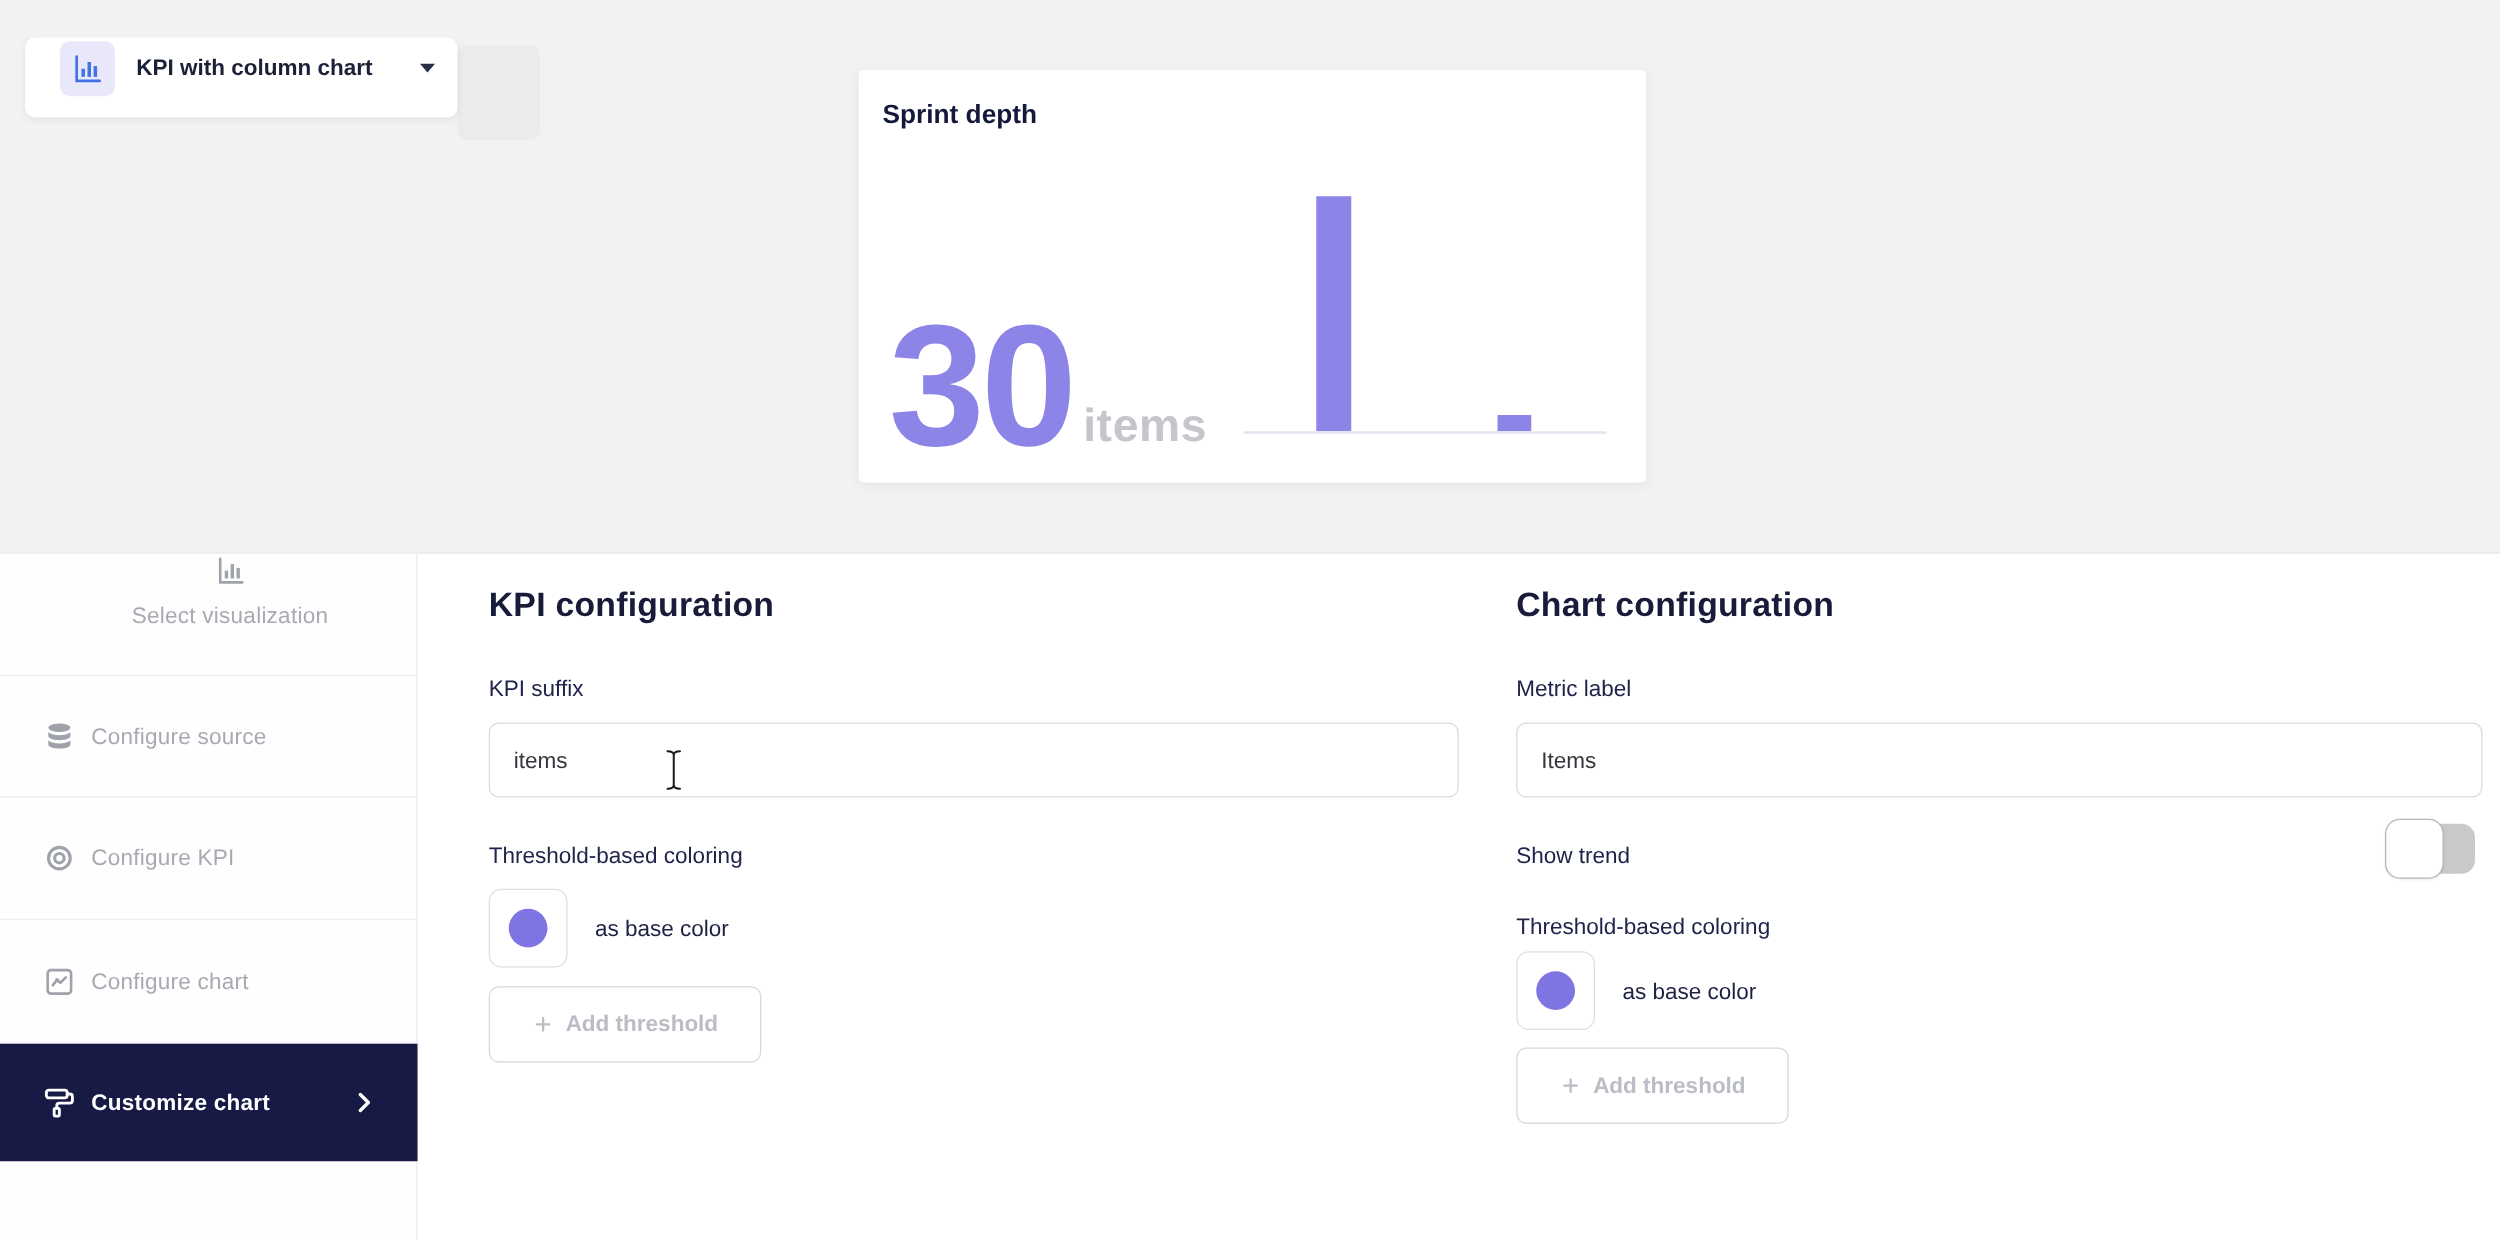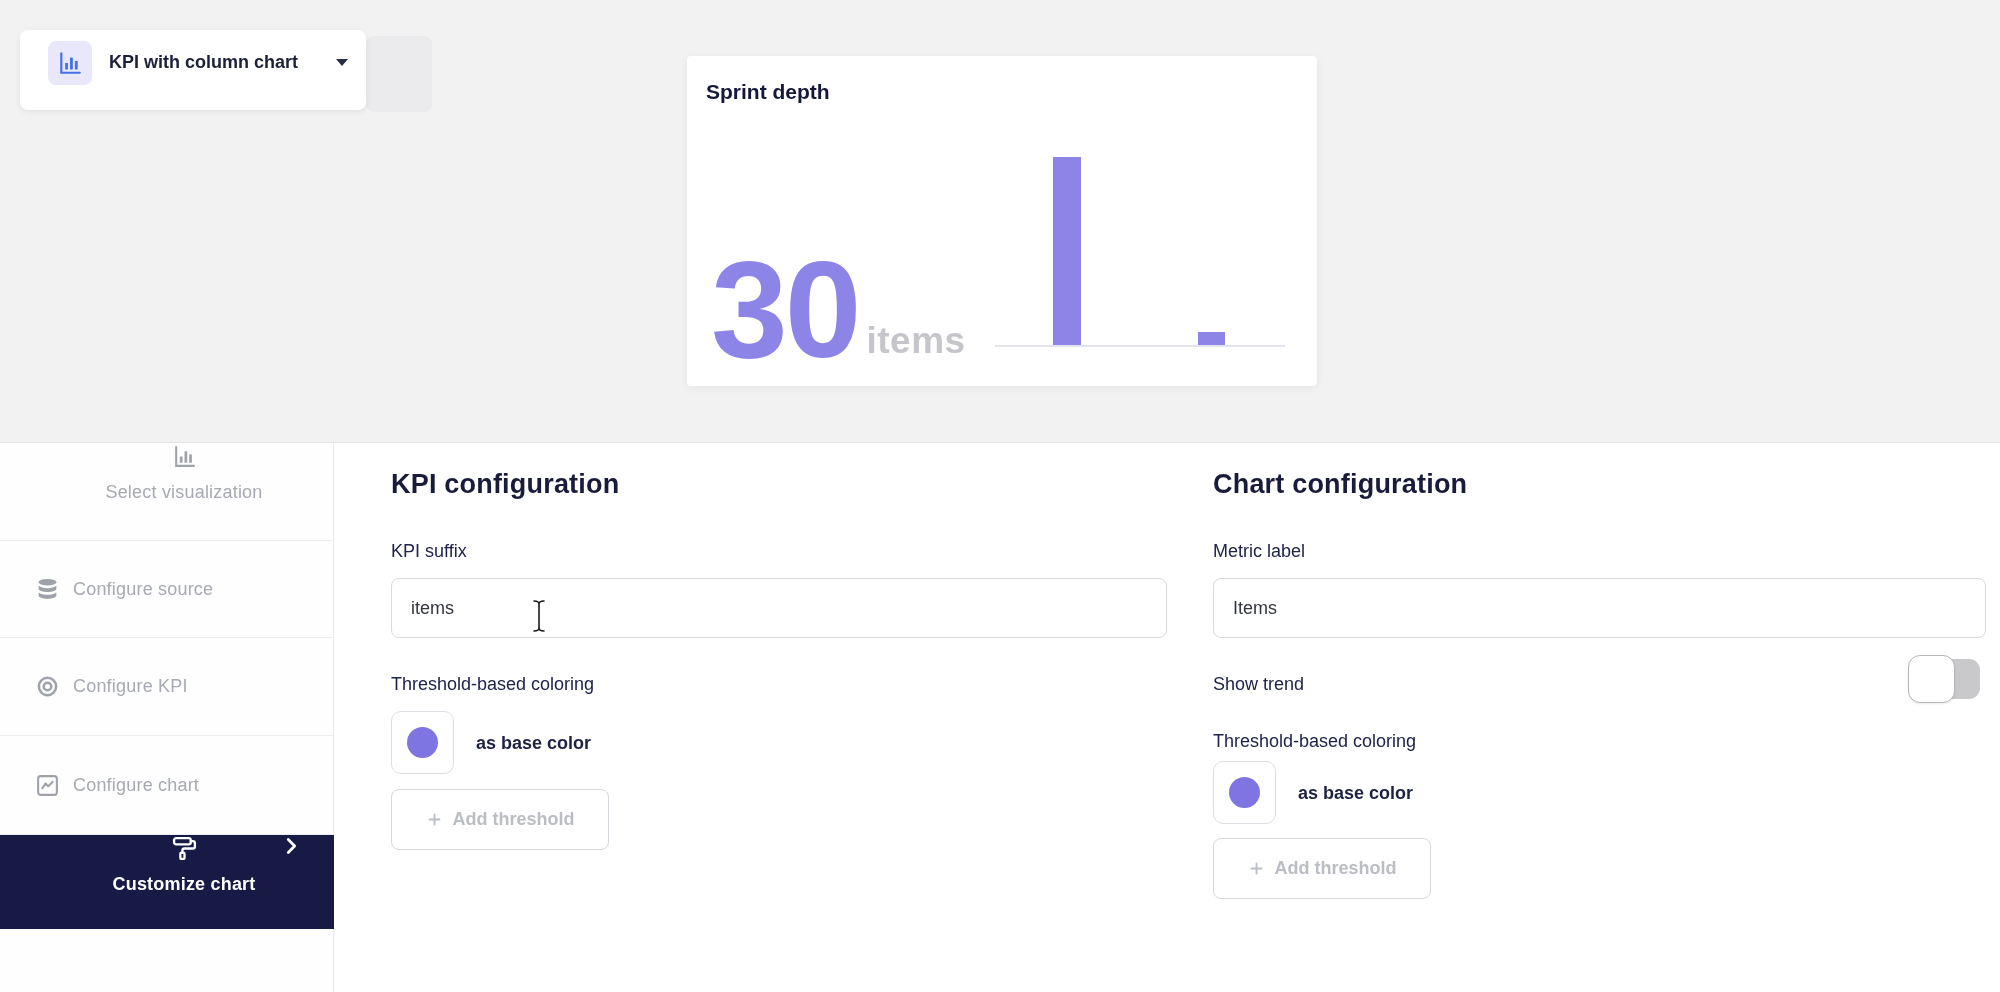--- a/index.html
+++ b/index.html
@@ -15,21 +15,21 @@
   .top-area {
     position:absolute; left:0; top:0; width:2000px; height:443px;
     background:#f2f2f3;
     border-bottom:1px solid #e4e4e7;
   }
   .ghost-tab {
     position:absolute; left:366px; top:36px; width:66px; height:76px;
     background:#ebebed; border-radius:8px;
   }
   .widget-picker {
-    position:absolute; left:20px; top:30px; width:346px; height:80px;
+    position:absolute; left:20px; top:30px; width:346px; height:64px;
     background:#ffffff; border-radius:8px;
     box-shadow:0 2px 6px rgba(20,20,40,.07);
     display:flex; align-items:center;
     padding:0 18px 15px 28px; z-index:2; cursor:pointer;
   }
   .picker-iconbox {
     width:44px; height:44px; border-radius:8px; background:#e9e8fb;
     display:flex; align-items:center; justify-content:center;
     color:#4472e4; flex:0 0 auto;
   }
@@ -64,21 +64,21 @@
     position:absolute; left:0; width:334px;
     display:flex; align-items:center; gap:13px;
     padding-left:34px; cursor:pointer;
     border-bottom:1px solid #ededf0;
     color:#9fa2aa;
   }
   .side-item.i0 { top:0;   height:98px;flex-direction:column; }
   .side-item.i1 { top:98px; height:97px; }
   .side-item.i2 { top:195px; height:98px; }
   .side-item.i3 { top:293px; height:99px; }
-  .side-item.active { top:392px; height:94px; background:#171a44; border-bottom:none; color:#ffffff;flex-direction:column; }
+  .side-item.active { top:392px; height:94px; background:#171a44; border-bottom:none; color:#ffffff; }
   .side-icon { width:26px; height:26px; display:flex; align-items:center; justify-content:center; flex:0 0 auto; }
   .side-label { font-size:18px; color:#a7aab2; letter-spacing:.2px; }
   .side-item.active .side-label { color:#ffffff; font-weight:700; }
   .side-chevron { position:absolute; right:32px; width:22px; height:22px; }
 
   .col { position:absolute; top:0; height:549px;margin-left:27px; }
   .kpi-col   { left:364px;  width:776px; }
   .chart-col { left:1186px; width:773px; }
 
   .col-heading { position:absolute; left:0; top:26px; font-size:27px; font-weight:700; color:#181c3a; letter-spacing:.2px; }
@@ -96,21 +96,21 @@
 
   .swatch-btn {
     position:absolute; left:0; width:63px; height:63px;
     background:#fff; border:1px solid #dcdee4; border-radius:10px;
     display:flex; align-items:center; justify-content:center; cursor:pointer;
   }
   .swatch-kpi   { top:268px; }
   .swatch-chart { top:318px; }
   .swatch-dot { width:31px; height:31px; border-radius:50%; background:#7f75e2; }
 
-  .base-color-text { position:absolute; font-size:18px; font-weight:700; color:#1d2142; }
+  .base-color-text { position:absolute; font-size:18px; font-weight:400; color:#1d2142; }
   .base-kpi   { left:85px;  top:290px; }
   .base-chart { left:85px;  top:340px; }
 
   .add-threshold {
     position:absolute; left:0; width:218px; height:61px;
     border:1px solid #d6d8dd; border-radius:8px; background:#fff;
     display:flex; align-items:center; justify-content:center; gap:10px;
     font-family:inherit; font-size:18px; font-weight:600; color:#babdc4;
     cursor:pointer;
   }

